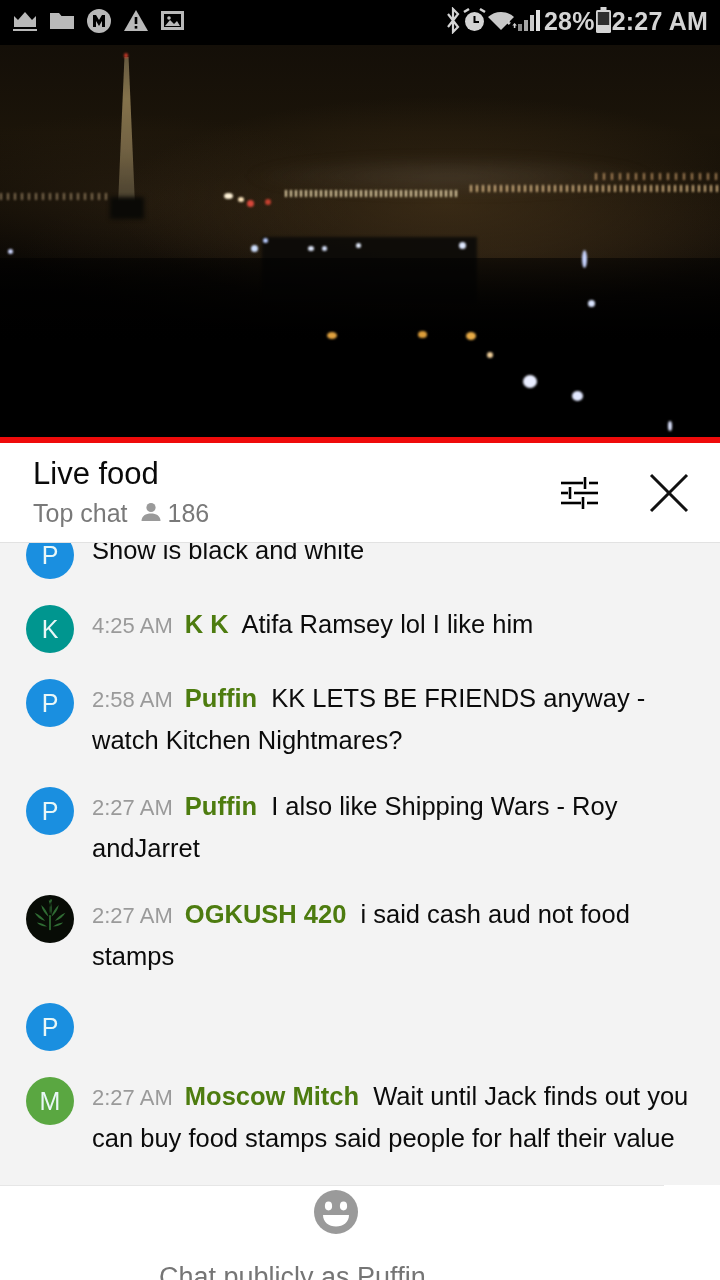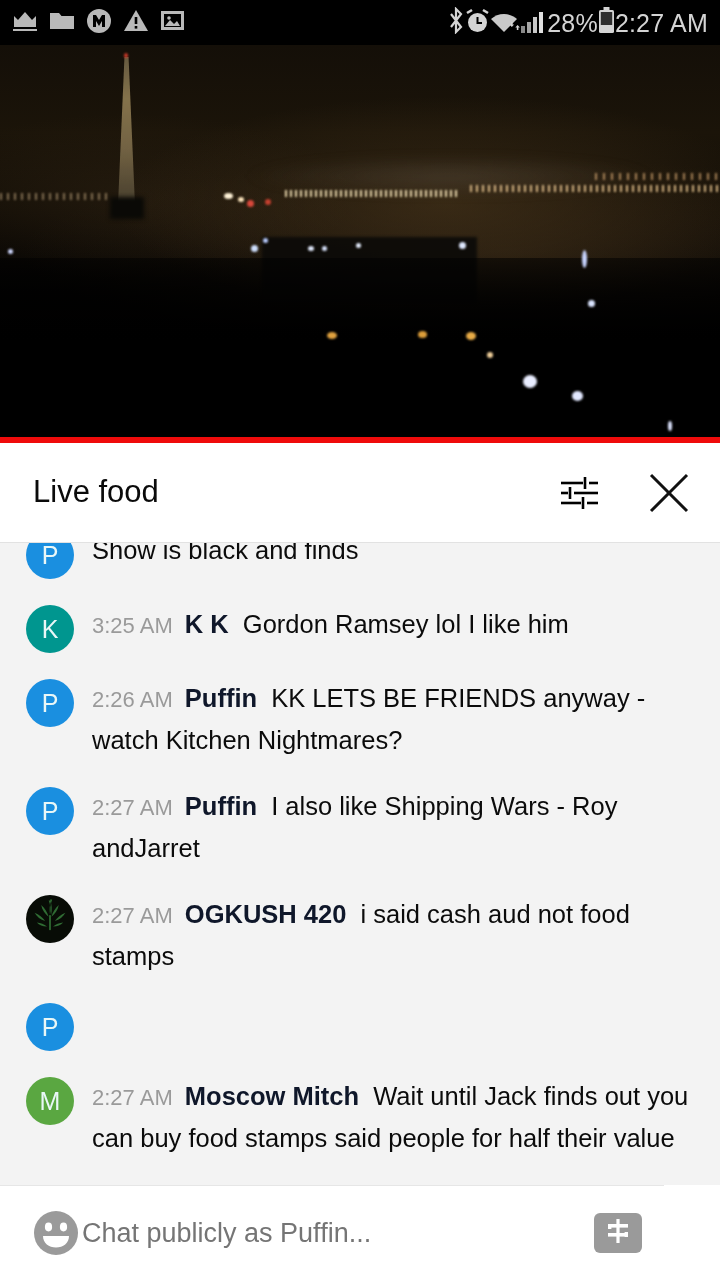--- a/index.html
+++ b/index.html
@@ -10,21 +10,21 @@
     -webkit-font-smoothing:antialiased;
   }
 
   
   #status-bar {
     height:45px; width:720px; background:#000000;
     display:flex; align-items:center; justify-content:space-between;
     padding:0 12px;
   }
   .sb-left  { display:flex; align-items:center; gap:11px; }
-  .sb-right { display:flex; align-items:flex-end; gap:0; }
+  .sb-right { display:flex; align-items:flex-start; gap:0;font-weight:bold; }
   .sb-icon  { display:block; }
   .sb-text  {
     color:#d4d4d4; font-size:25px; letter-spacing:.2px;
     font-family:"Liberation Sans", sans-serif;
   }
   .sb-pct { margin-left:2px; }
 
   
   #video-player {
     position:relative; width:720px; height:398px; overflow:hidden;
@@ -131,33 +131,34 @@
     flex:0 0 auto; width:48px; height:48px; border-radius:50%;
     display:flex; align-items:center; justify-content:center;
     color:#e9f7f7; font-size:25px; font-weight:400; overflow:hidden;
     position:relative; margin-top:2px;
   }
   .msg-body {
     font-size:25.5px; line-height:41px; color:#0b0b0b;
     padding-top:1px; word-wrap:break-word; flex:1 1 auto;
   }
   .msg-time { color:#9a9a9a; font-size:22px; margin-right:5px; }
-  .msg-author { font-weight:bold; color:#0f172a; margin-right:7px; }
+  .msg-author { font-weight:bold; color:#4d7c0f; margin-right:7px; }
   .msg-text { color:#0b0b0b; }
   .emoji { font-size:27px; }
 
   
   .avatar-leaf { background:#080c06; }
   .avatar-leaf svg { width:44px; height:44px; }
 
   
   #chat-input-bar {
     width:664px; height:95px; background:#ffffff;
-    display:flex; align-items:center; padding:0 22px 0 30px; 
+    display:flex; align-items:center; padding:0 22px 0 30px; gap:24px;
     border-top:1px solid #e6e6e6;
+    flex-direction:column;
   }
   #emoji-button { flex:0 0 auto; width:52px; height:52px; display:flex; align-items:center; justify-content:center; }
   #chat-input-field {
     flex:1 1 auto; font-size:27px; color:#9b9b9b; border:none; outline:none;
     background:transparent; font-family:"Liberation Sans", sans-serif;
   }
   #super-chat-button {
     flex:0 0 auto; width:48px; height:40px; border-radius:6px; background:#9a9a9a;
     display:flex; align-items:center; justify-content:center;
   }
@@ -274,20 +275,32 @@
     <div class="dot" style="left:572px;top:346px;width:11px;height:10px;background:#e2e8ff;"></div>
     <div class="dot" style="left:668px;top:376px;width:4px;height:10px;background:#dde4ff;"></div>
 
   </div>
   <div id="video-progress"></div>
 </div>
 
 <div id="chat-header">
   <div id="chat-header-text">
     <div id="chat-title">Live food</div>
+    <div id="chat-subline">
+      <span id="chat-mode">Top chat</span>
+      <span id="viewer-count-wrap">
+        <span>
+          <svg width="24" height="24" viewBox="0 0 24 24">
+            <circle cx="12" cy="7.5" r="4.6" fill="#9a9a9a"></circle>
+            <path d="M2.5 21c0-5.2 4.3-7.6 9.5-7.6S21.5 15.8 21.5 21z" fill="#9a9a9a"></path>
+          </svg>
+        </span>
+        <span id="viewer-count">186</span>
+      </span>
+    </div>
   </div>
   <div id="chat-header-actions">
     <div class="hdr-btn">
       <svg width="44" height="38" viewBox="0 0 44 38">
         <line x1="4" y1="9" x2="26" y2="9" stroke="#000" stroke-width="2.6"></line>
         <line x1="32" y1="9" x2="41" y2="9" stroke="#000" stroke-width="2.6"></line>
         <line x1="28" y1="3" x2="28" y2="15" stroke="#000" stroke-width="2.6"></line>
         <line x1="4" y1="19" x2="11" y2="19" stroke="#000" stroke-width="2.6"></line>
         <line x1="17" y1="19" x2="41" y2="19" stroke="#000" stroke-width="2.6"></line>
         <line x1="13" y1="13" x2="13" y2="25" stroke="#000" stroke-width="2.6"></line>
@@ -306,41 +319,41 @@
 </div>
 
 <div id="chat-list">
   <div id="chat-list-inner">
 
     <div class="chat-message">
       <div class="avatar" style="background:#1a8fe0;">
         <span>P</span>
       </div>
       <div class="msg-body">
-        <span class="msg-text">Show is black and finds</span>
+        <span class="msg-text">Show is black and white</span>
       </div>
     </div>
 
     <div class="chat-message">
       <div class="avatar" style="background:#00968f;">
         <span>K</span>
       </div>
       <div class="msg-body">
-        <span class="msg-time">3:25 AM</span>
+        <span class="msg-time">4:25 AM</span>
         <span class="msg-author">K K</span>
-        <span class="msg-text">Gordon Ramsey lol I like him</span>
+        <span class="msg-text">Atifa Ramsey lol I like him</span>
       </div>
     </div>
 
     <div class="chat-message">
       <div class="avatar" style="background:#1a8fe0;">
         <span>P</span>
       </div>
       <div class="msg-body">
-        <span class="msg-time">2:26 AM</span>
+        <span class="msg-time">2:58 AM</span>
         <span class="msg-author">Puffin</span>
         <span class="msg-text">KK LETS BE FRIENDS anyway - watch Kitchen Nightmares?</span>
       </div>
     </div>
 
     <div class="chat-message">
       <div class="avatar" style="background:#1a8fe0;">
         <span>P</span>
       </div>
       <div class="msg-body">

